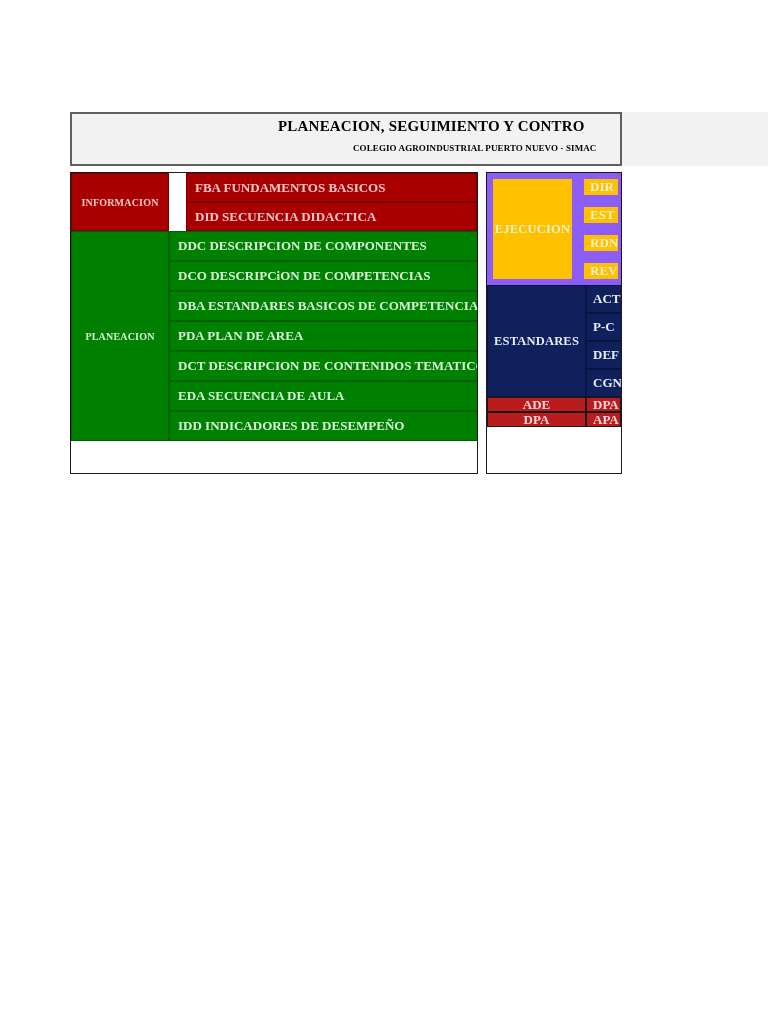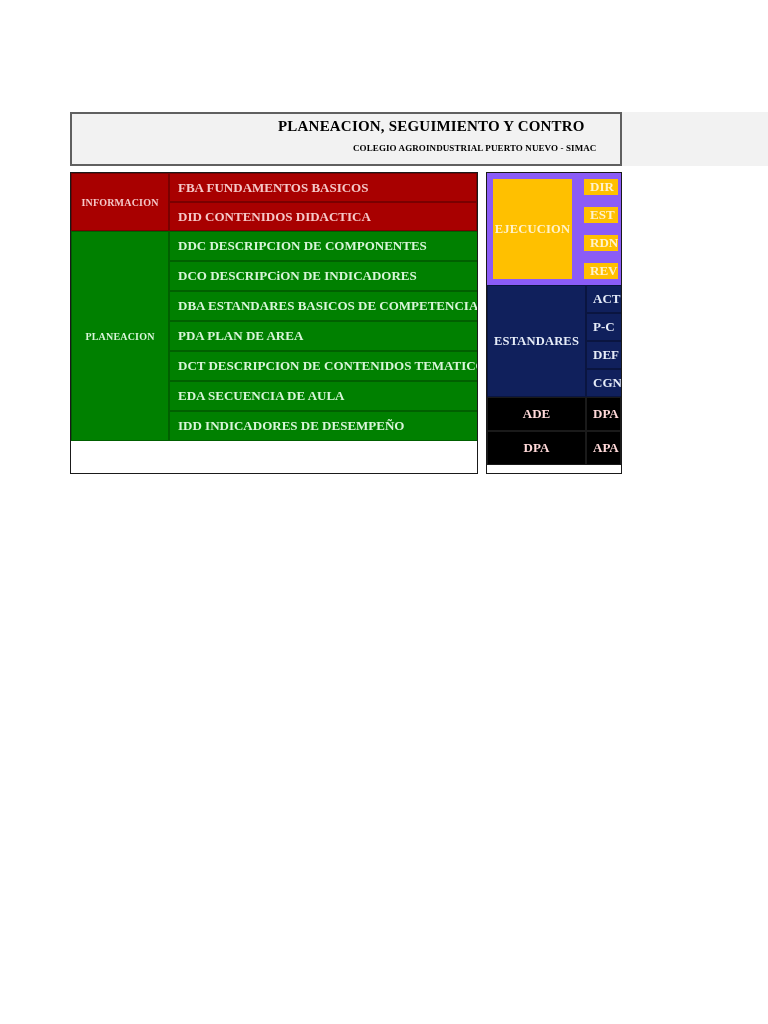--- a/index.html
+++ b/index.html
@@ -119,20 +119,21 @@
   }
   .blk-informacion .group-label {
     width: 98px;
     font-size: 10px;
     letter-spacing: 0.2px;
   }
   .blk-informacion .row-item {
     height: 29px;
     padding-left: 8px;
     font-size: 13px;
+    margin-left: 17px;
   }
 
   .blk-planeacion .group-label,
   .blk-planeacion .row-item {
     background: #008000;
     color: #D9F5D9;
     border: 1px solid #006000;
   }
   .blk-planeacion .group-label {
     width: 98px;
@@ -193,24 +194,24 @@
     flex-direction: row;
     box-sizing: border-box;
   }
   .blk-pair .pair-left,
   .blk-pair .pair-right {
     display: flex;
     align-items: center;
     justify-content: center;
     font-weight: bold;
     box-sizing: border-box;
-    background: #000000;
+    background: #b91c1c;
     color: #FFD9D9;
     border: 1px solid #1a1a1a;
-    height: 34px;
+    height: 15px;
     font-size: 13px;
     text-align: right;
   }
   .blk-pair .pair-left  { width: 99px; }
   .blk-pair .pair-right { flex: 1 1 auto; padding-left: 6px; justify-content: flex-start; }
 </style>
 </head>
 <body>
 
 <div id="header-banner">
@@ -219,29 +220,29 @@
     <div id="header-subtitle">COLEGIO AGROINDUSTRIAL PUERTO NUEVO - SIMAC</div>
   </div>
 </div>
 
 <div id="left-matrix" class="matrix">
 
   <div class="group blk-informacion">
     <div class="group-label">INFORMACION</div>
     <div class="group-rows">
       <div class="row-item">FBA  FUNDAMENTOS BASICOS</div>
-      <div class="row-item">DID  CONTENIDOS DIDACTICA</div>
+      <div class="row-item">DID  SECUENCIA DIDACTICA</div>
     </div>
   </div>
 
   <div class="group blk-planeacion">
     <div class="group-label">PLANEACION</div>
     <div class="group-rows">
       <div class="row-item">DDC DESCRIPCION DE COMPONENTES</div>
-      <div class="row-item">DCO DESCRIPCiON DE INDICADORES</div>
+      <div class="row-item">DCO DESCRIPCiON DE COMPETENCIAS</div>
       <div class="row-item">DBA ESTANDARES BASICOS DE COMPETENCIAS</div>
       <div class="row-item">PDA PLAN DE AREA</div>
       <div class="row-item">DCT  DESCRIPCION DE CONTENIDOS TEMATICOS</div>
       <div class="row-item">EDA SECUENCIA DE AULA</div>
       <div class="row-item">IDD  INDICADORES DE DESEMPEÑO</div>
     </div>
   </div>
 
 </div>
 

